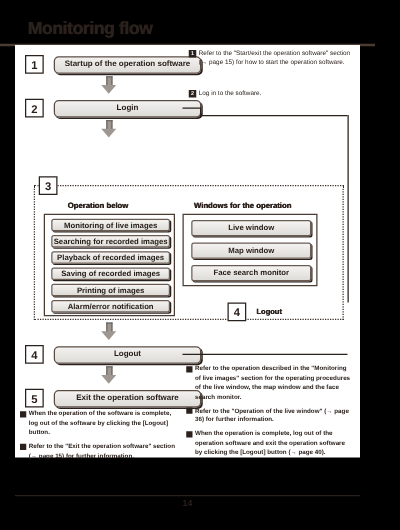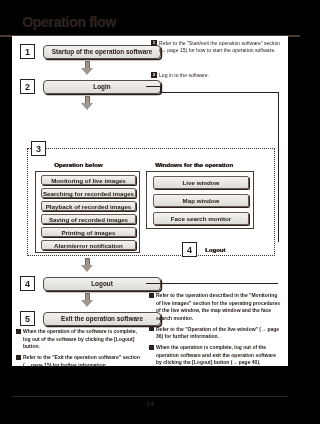--- a/index.html
+++ b/index.html
@@ -191,21 +191,21 @@
     position: absolute;
     left: 0; top: 400px; width: 300px;
     text-align: center;
     font-size: 7px; font-weight: bold; color: #2b211c;
   }
 </style>
 </head>
 <body>
 
 <div class="page-title-wrap">
-  <div class="page-title">Operation flow</div>
+  <div class="page-title">Monitoring flow</div>
   <div class="title-rule"></div>
 </div>
 
 <div class="sheet">
 
   <div class="step-row" style="left:8px; top:8px;">
     <div class="step-num">1</div>
     <div class="pill" style="width:118px; height:14px; margin-left:8px;">Startup of the operation software</div>
   </div>
 

